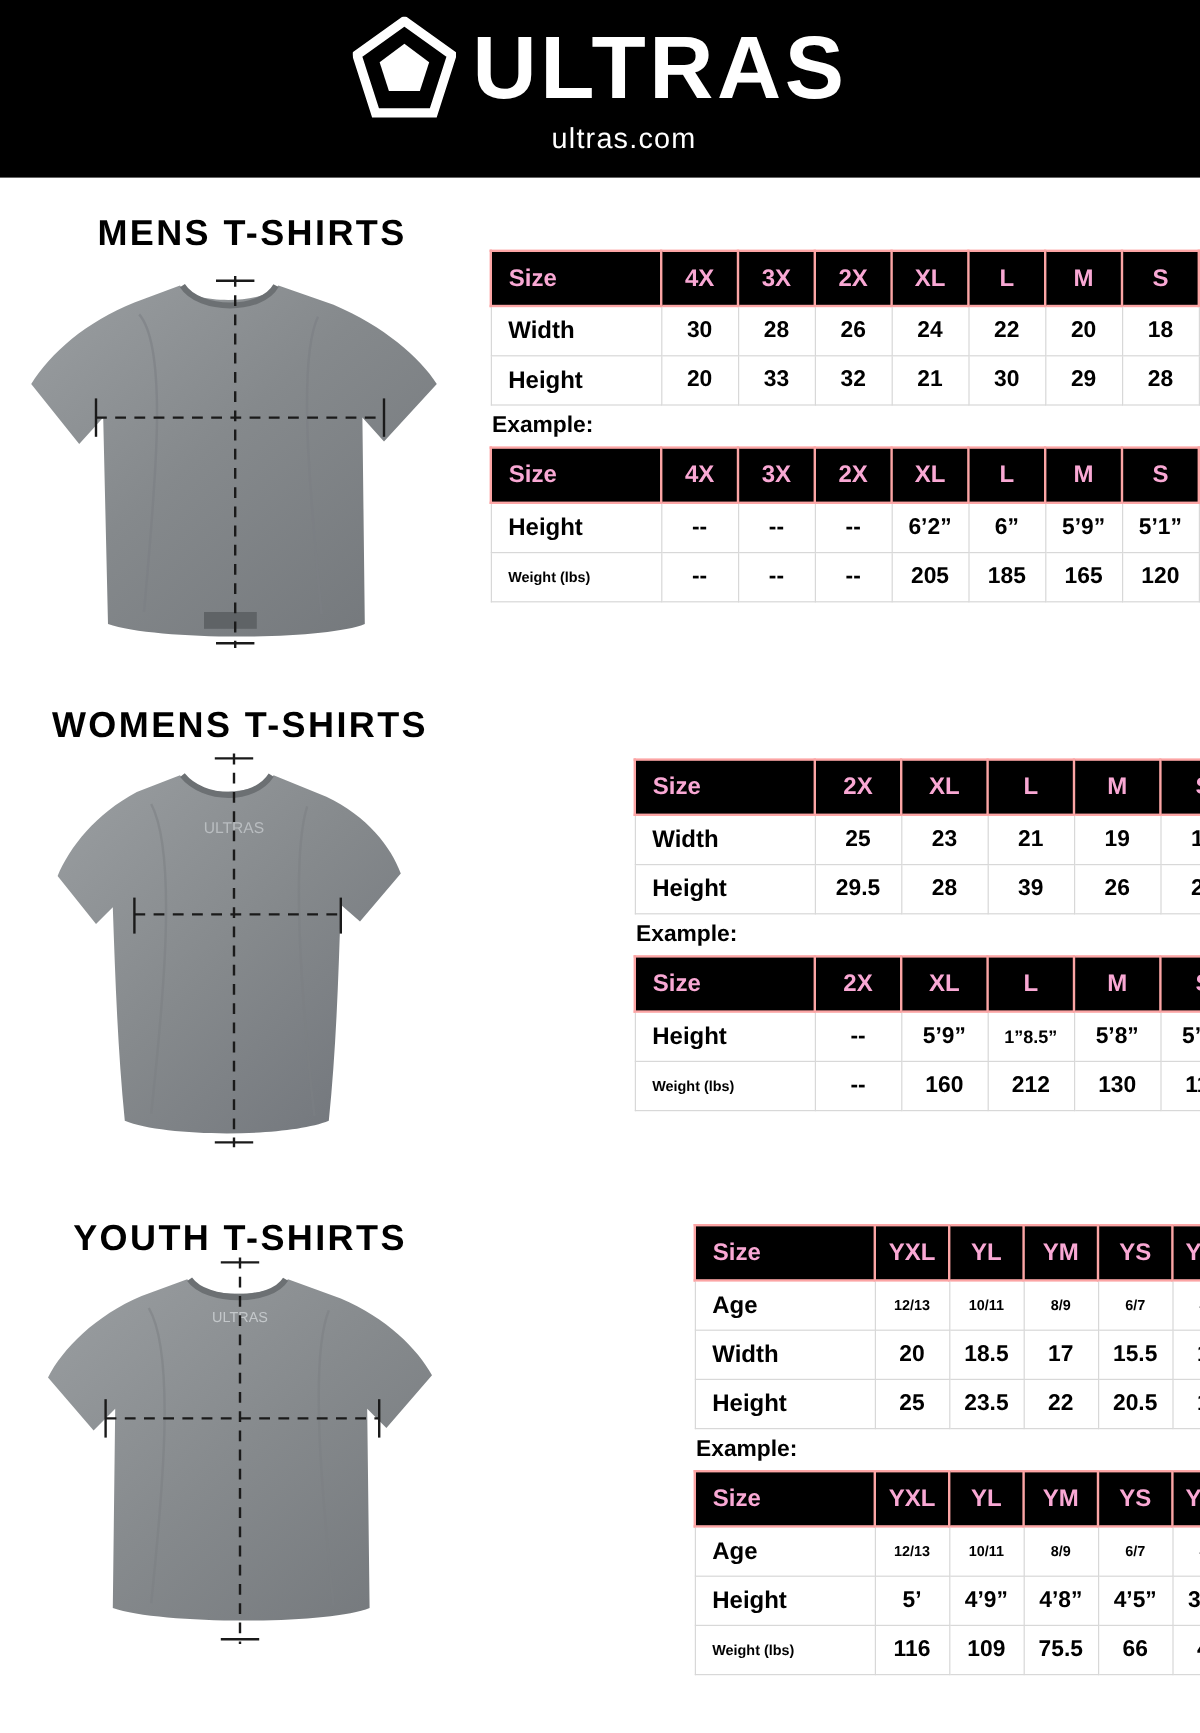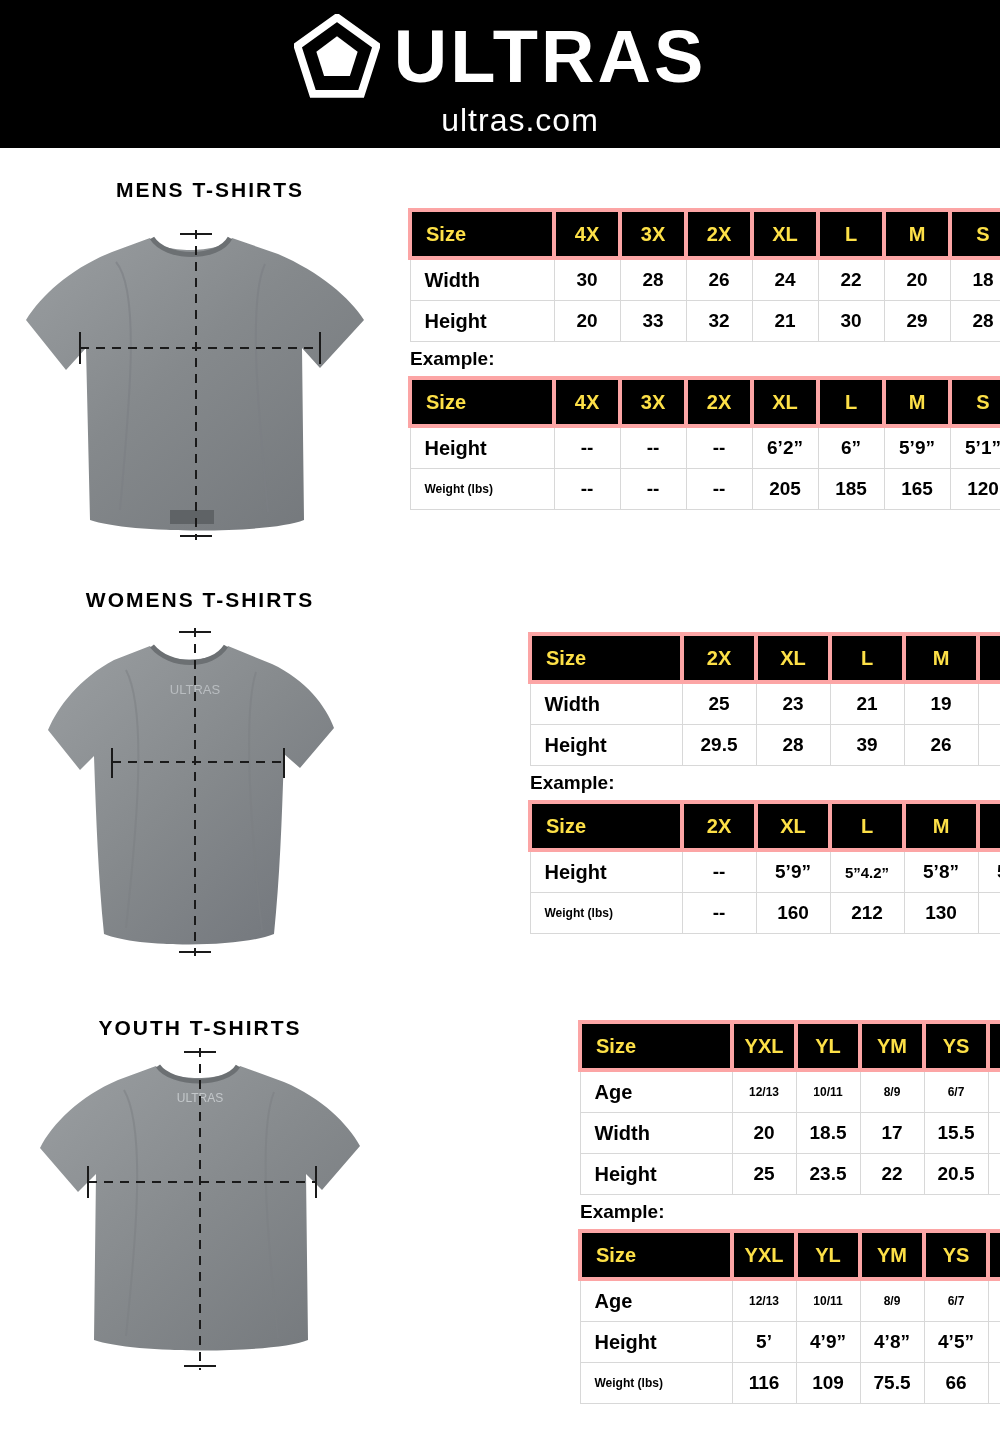--- a/index.html
+++ b/index.html
@@ -44,34 +44,34 @@
   .brand-name {
     color: #fff;
     font-size: 74px;
     font-weight: bold;
     letter-spacing: 3px;
     line-height: 0.95;
     font-family: "Liberation Sans", sans-serif;
   }
   .brand-url {
     color: #fff;
-    font-size: 32px;
+    font-size: 24px;
     letter-spacing: 1px;
     margin-top: 2px;
     margin-left: 40px;
   }
 
   
   .section {
     position: absolute;
     left: 0;
     width: 1000px;
   }
   .section-title {
-    font-size: 21px;
+    font-size: 30px;
     font-weight: bold;
     letter-spacing: 2px;
     text-align: center;
     font-family: "Liberation Sans", sans-serif;
   }
 
   
   .shirt-box {
     position: relative;
   }
@@ -88,22 +88,22 @@
     text-align: center;
     font-size: 19px;
     font-weight: bold;
     height: 36px;
     padding: 2px 2px;
     color: #000;
     background: #fff;
   }
   .tbl thead th {
     background: #000;
-    color: #fde047;
-    border: 4px solid #fca5a5;
+    color: #f9a8d4;
+    border: 2px solid #fca5a5;
     font-size: 20px;
     height: 40px;
   }
   .tbl thead th.lbl {
     text-align: left;
     padding-left: 14px;
   }
   .tbl td.lbl {
     text-align: left;
     padding-left: 14px;
@@ -330,21 +330,21 @@
           <th style="width:66px;">M</th>
           <th style="width:66px;">S</th>
 
         </tr>
       </thead>
       <tbody>
         <tr>
           <td class="lbl">Height</td>
           <td>--</td>
           <td>5’9”</td>
-          <td class="tiny">5”4.2”</td>
+          <td class="tiny">1”8.5”</td>
           <td>5’8”</td>
           <td>5’3”</td>
 
         </tr>
         <tr>
           <td class="lbl small">Weight (lbs)</td>
           <td>--</td>
           <td>160</td>
           <td>212</td>
           <td>130</td>

